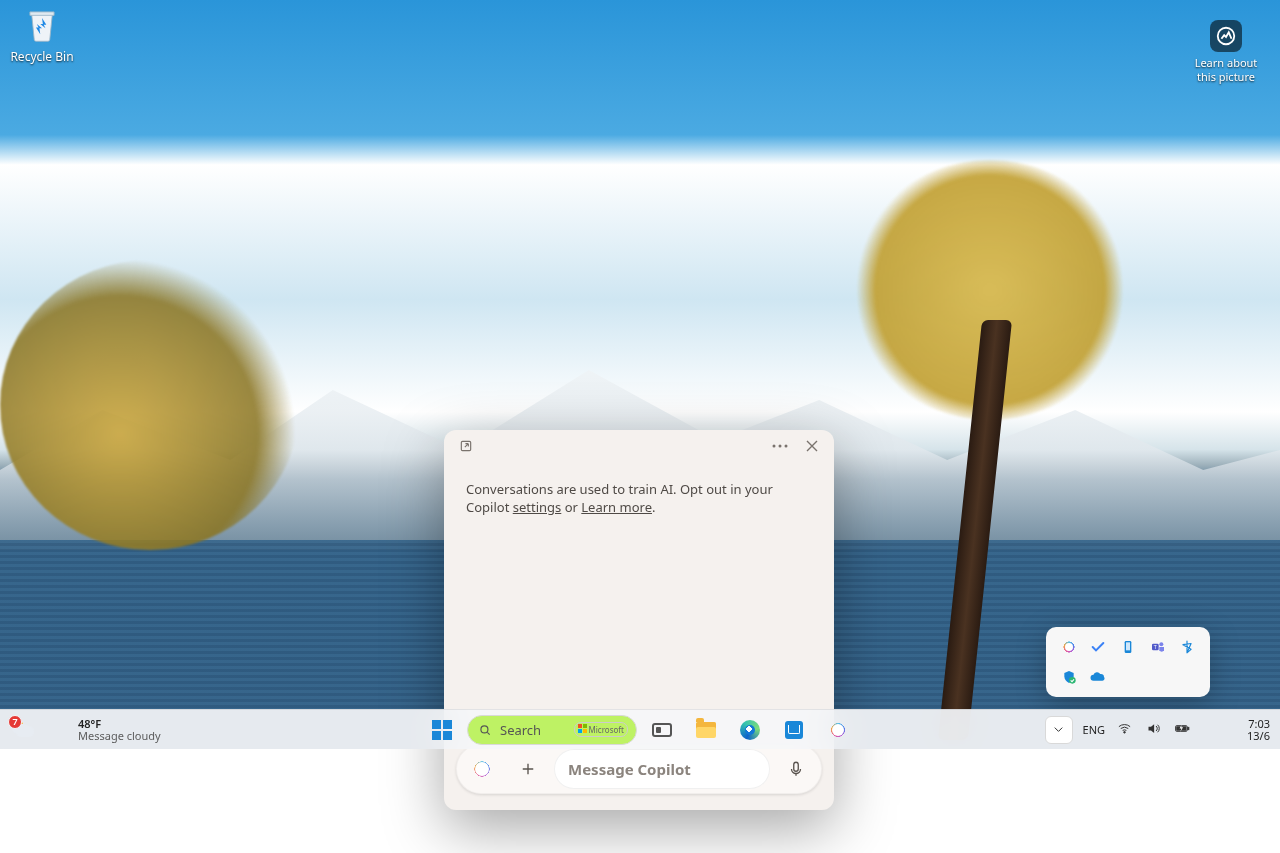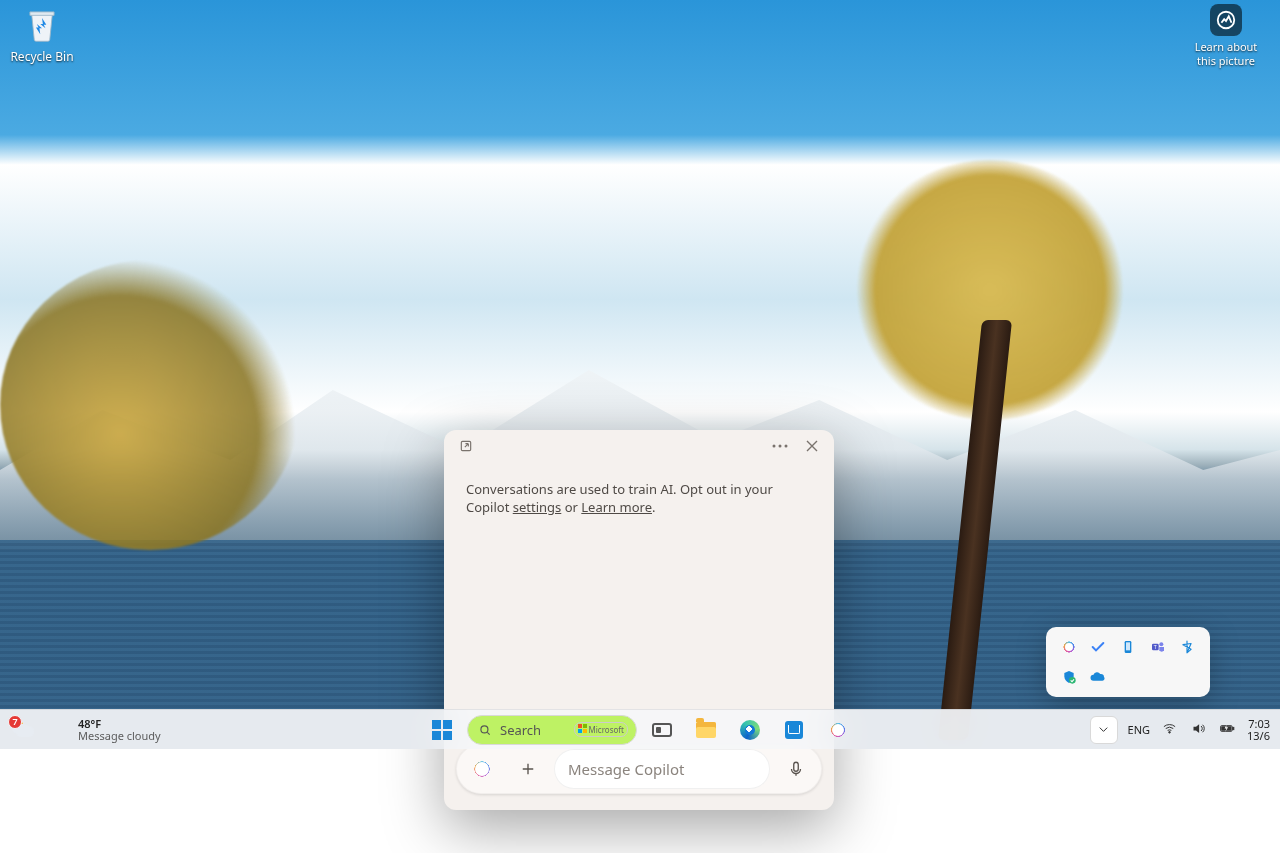--- a/index.html
+++ b/index.html
@@ -39,21 +39,21 @@
     background: radial-gradient(circle at 40% 60%, #c8a233 0%, #8a7420 55%, transparent 70%);
     border-radius:50%; opacity:.85; filter: blur(1px);}
 
   
   .desktop-icon { position: absolute; width: 72px; text-align: center; color: #fff;
     text-shadow: 0 1px 2px rgba(0,0,0,.8); font-size: 12px; cursor: pointer; }
   .desktop-icon .icon-img { width: 40px; height: 40px; margin: 0 auto 4px; display: flex;
     align-items: center; justify-content: center; }
   .recycle { left: 6px; top: 4px; }
   .recycle .icon-img svg { width: 38px; height: 38px; }
-  .spot { right: 14px; top: 4px; width: 80px; }
+  .spot { right: 14px; top: 20px; width: 80px; }
   .spot .icon-img { width: 32px; height: 32px; background: rgba(0,0,0,.55);
     border-radius: 8px; }
   .spot .icon-img svg { width: 22px; height: 22px; stroke:#fff; fill:none; stroke-width:2;}
   .spot-label { font-size: 11px; line-height: 14px; }
 
   
   .copilot {
     position: absolute;
     left: 444px; top: 430px;
     width: 390px; height: 380px;
@@ -85,21 +85,21 @@
   .pill .circ { width: 40px; height: 40px; border-radius: 50%; display: flex; align-items:center;
     justify-content:center; cursor:pointer;}
   .copilot-logo { background: conic-gradient(#5bc2e7,#4f7de9,#b25fd6,#e55b9a,#f0a645,#5bc2e7);
     -webkit-mask: radial-gradient(circle at 50% 50%, #000 48%, transparent 50%);
     width: 22px; height: 22px; border-radius:50%; position:relative;}
   .copilot-logo::after{content:'';position:absolute;inset:4px;background:#fff;border-radius:50%;}
   .msg-field { flex: 1; height: 40px; background: #fff; border-radius: 22px;
     display: flex; align-items: center; padding: 0 14px; color: #8b847e; font-size: 15px;
     box-shadow: inset 0 0 0 1px rgba(0,0,0,.06);}
   .msg-field input { border:0; outline:0; width:100%; font-size:15px; background:transparent;
-    color:#333;}
+    color:#333;font-weight:bold;}
   .msg-field input::placeholder{color:#8b847e;}
   .mic svg { width: 18px; height: 18px; stroke:#5a544f; fill:none; stroke-width:1.8;}
   .plus svg { width: 18px; height: 18px; stroke:#5a544f; fill:none; stroke-width:1.8;}
 
   
   .tray-popup {
     position: absolute;
     right: 70px; bottom: 52px;
     width: 164px;
     background: #f7f7f7;
@@ -149,21 +149,21 @@
   .ms-sq{display:grid;grid-template-columns:4px 4px;grid-template-rows:4px 4px;gap:1px;}
   .ms-sq span:nth-child(1){background:#f25022;} .ms-sq span:nth-child(2){background:#7fba00;}
   .ms-sq span:nth-child(3){background:#00a4ef;} .ms-sq span:nth-child(4){background:#ffb900;}
 
   .tb-right { position:absolute; right:10px; display:flex; align-items:center; gap:10px;}
   .tb-right .sys { display:flex; align-items:center; gap:10px;}
   .tb-right .chev { width:28px;height:28px;border:1px solid #d9d9d9;border-radius:6px;
     display:flex;align-items:center;justify-content:center;background:#fff;cursor:pointer;}
   .tb-right svg{width:15px;height:15px;stroke:#333;fill:none;stroke-width:1.6;}
   .lang{font-size:11px;color:#222;cursor:pointer;}
-  .clock{font-size:11px;line-height:12px;text-align:right;color:#222;cursor:pointer;}
+  .clock{font-size:11px;line-height:12px;text-align:right;color:#222;cursor:pointer;margin-left:45px;}
   .sysicon{cursor:pointer;padding:2px;}
 
   
   .app-taskview{width:20px;height:14px;border:2px solid #555;border-radius:3px;position:relative;}
   .app-taskview::after{content:'';position:absolute;left:2px;top:2px;width:5px;height:6px;
     background:#555;border-radius:1px;}
   .app-explorer{width:20px;height:16px;background:#ffd667;border-radius:2px;position:relative;
     box-shadow:inset 0 5px 0 #f4b63e;}
   .app-explorer::before{content:'';position:absolute;top:-4px;left:0;width:8px;height:4px;
     background:#f4b63e;border-radius:2px 2px 0 0;}

